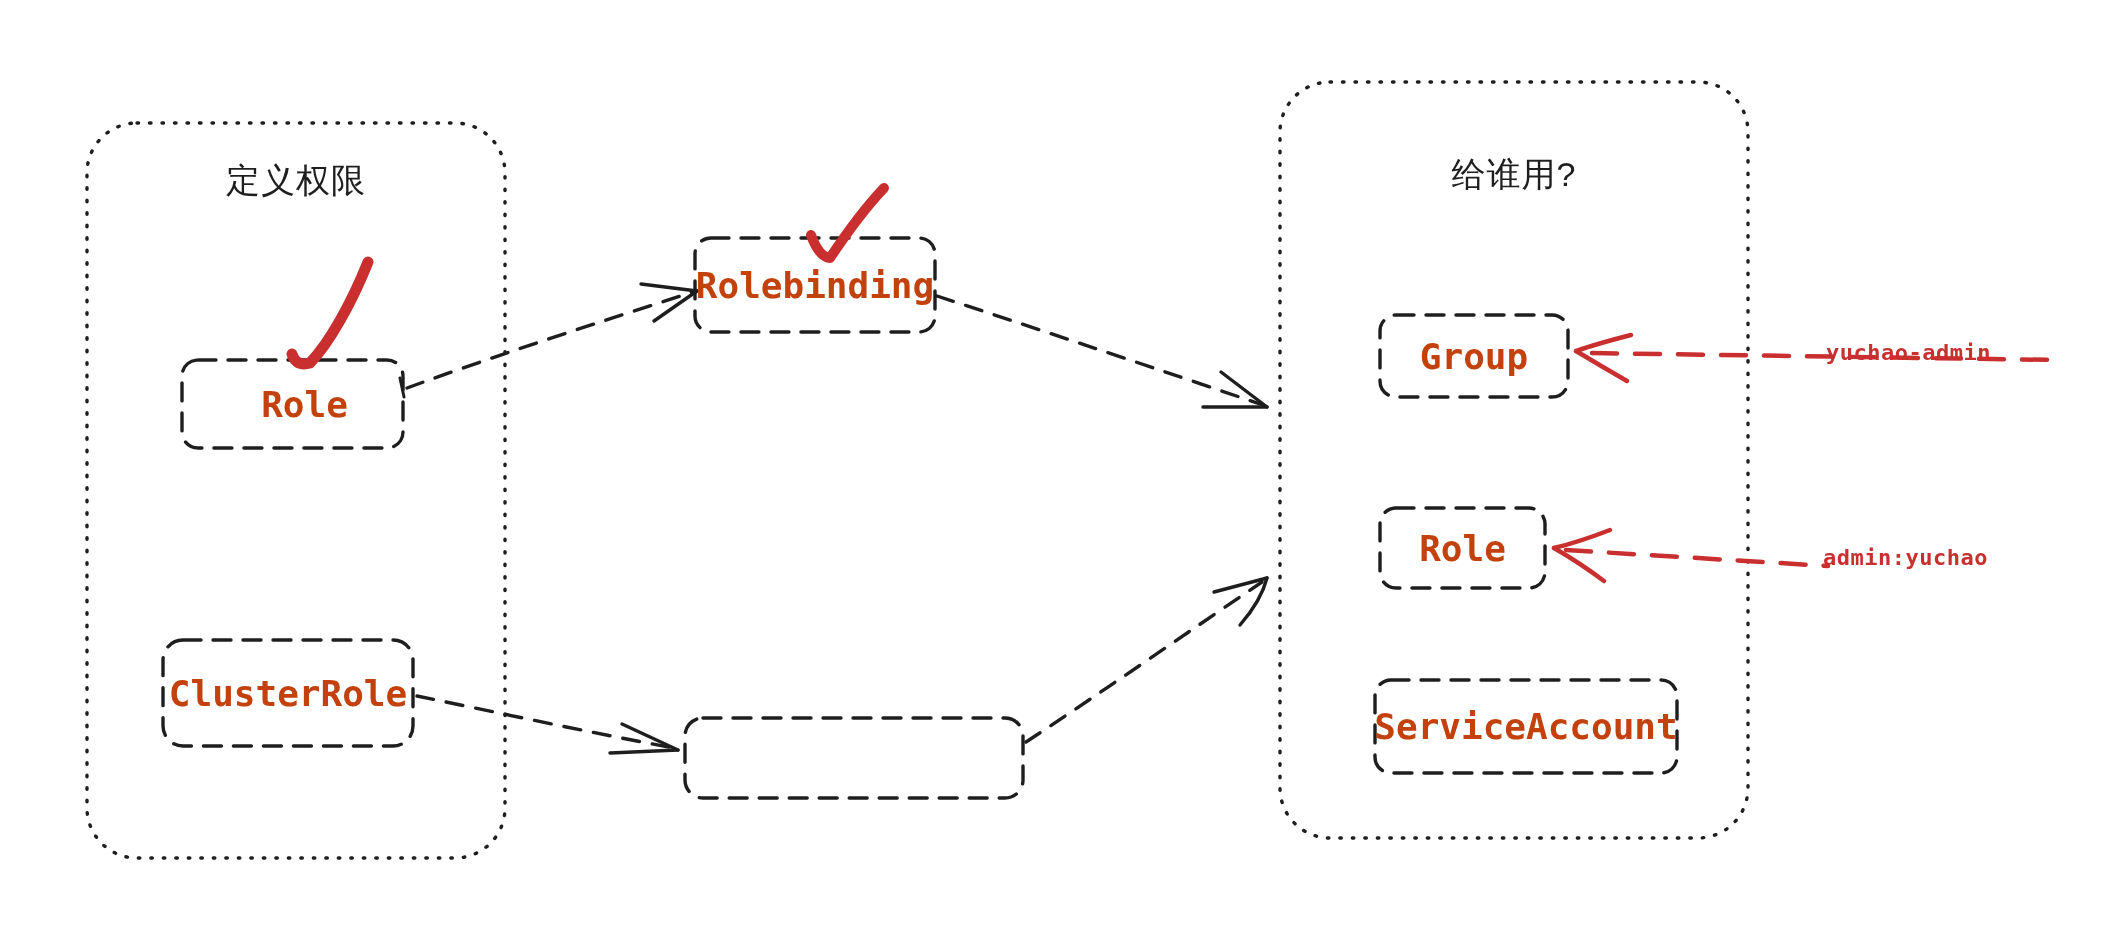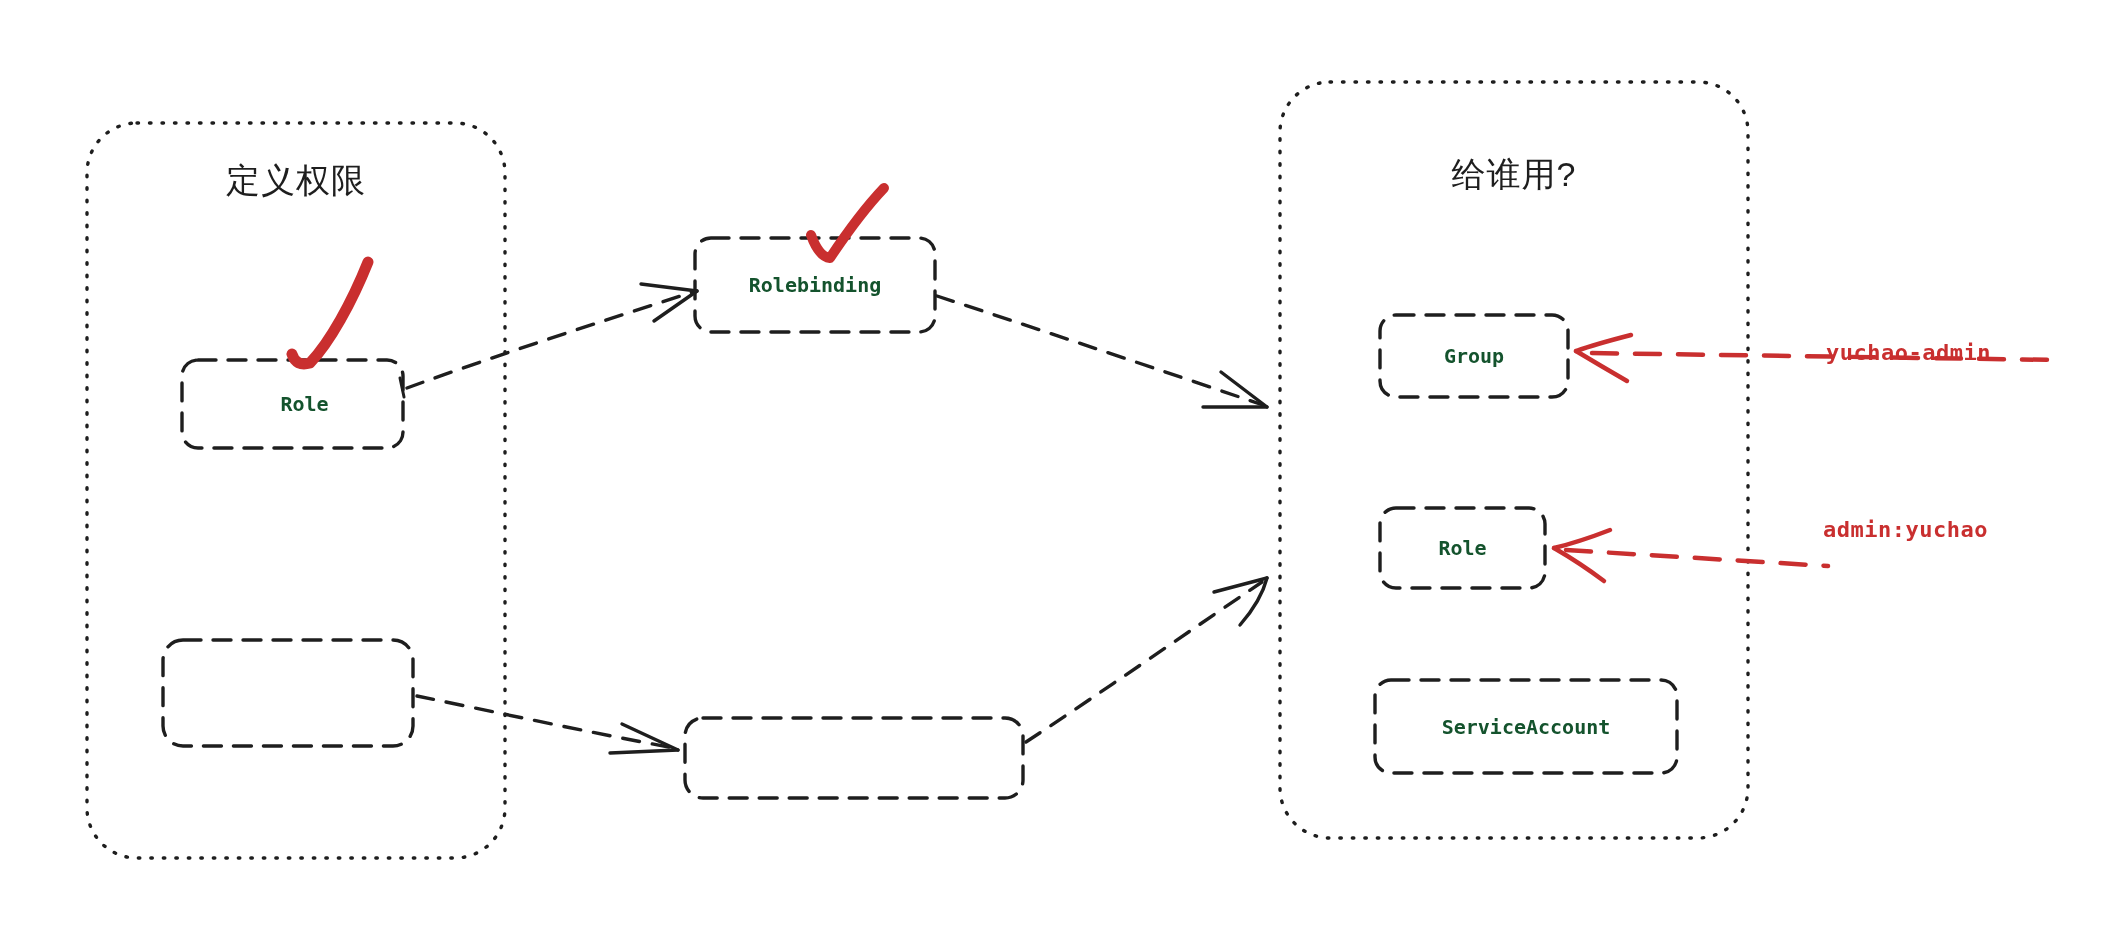--- a/index.html
+++ b/index.html
@@ -22,43 +22,43 @@
     letter-spacing:1px;
   }
   .group-title.left{left:87px;top:158px;width:418px;}
   .group-title.right{left:1280px;top:152px;width:468px;}
 
   .node-label{
     position:absolute;
     display:flex;align-items:center;justify-content:center;
     font-family:"DejaVu Sans Mono","Liberation Mono",monospace;
     font-weight:600;
-    font-size:20px;
-    color:#14532d;
+    font-size:36px;
+    color:#c2410c;
     white-space:nowrap;
   }
   .n-role{left:182px;top:360px;width:245px;height:88px;}
   .n-cluster-role{left:163px;top:640px;width:250px;height:106px;}
   .n-rolebinding{left:695px;top:238px;width:240px;height:94px;}
   .n-cluster-role-binding{left:685px;top:718px;width:338px;height:80px;}
   .n-user{left:1380px;top:315px;width:188px;height:82px;}
   .n-group{left:1380px;top:508px;width:165px;height:80px;}
   .n-service-account{left:1375px;top:680px;width:302px;height:93px;}
 
   .red-note{
     position:absolute;
     font-family:"DejaVu Sans Mono","Liberation Mono",monospace;
     font-weight:600;
     font-size:22px;
     color:#c92f2f;
     white-space:nowrap;
     letter-spacing:0.5px;
   }
   .note-user{left:1826px;top:340px;}
-  .note-group{left:1823px;top:517px;}
+  .note-group{left:1823px;top:545px;}
 </style>
 </head>
 <body>
 
 <div class="canvas">
 
   <svg class="layer" viewBox="0 0 2112 928" xmlns="http://www.w3.org/2000/svg">
 
     <rect x="87" y="123" width="418" height="735" rx="50" fill="none" stroke="#1e1e1e" stroke-width="3.4" stroke-linecap="round" stroke-dasharray="1.5 11"></rect>
     <rect x="1280" y="82" width="468" height="756" rx="50" fill="none" stroke="#1e1e1e" stroke-width="3.4" stroke-linecap="round" stroke-dasharray="1.5 11"></rect>
@@ -109,20 +109,21 @@
       <path d="M 1566 550 L 1828 566" stroke-width="4.5" stroke-dasharray="25 18"></path>
       <path d="M 1610 530 Q 1579 542 1554 548" stroke-width="4.5"></path>
       <path d="M 1554 548 Q 1580 563 1604 581" stroke-width="4.5"></path>
     </g>
   </svg>
 
   <div class="group-title left">定义权限</div>
   <div class="group-title right">给谁用?</div>
 
   <div class="node-label n-role">Role</div>
+  <div class="node-label n-cluster-role">ClusterRole</div>
   <div class="node-label n-rolebinding">Rolebinding</div>
   <div class="node-label n-user">Group</div>
   <div class="node-label n-group">Role</div>
   <div class="node-label n-service-account">ServiceAccount</div>
 
   <div class="red-note note-user">yuchao-admin</div>
   <div class="red-note note-group">admin:yuchao</div>
 
 </div>
 

